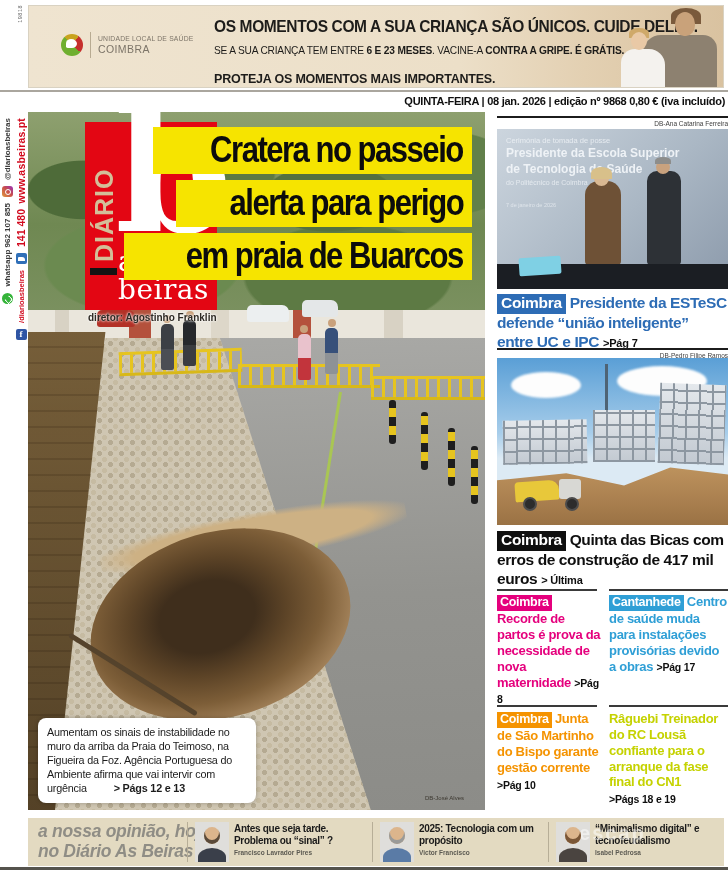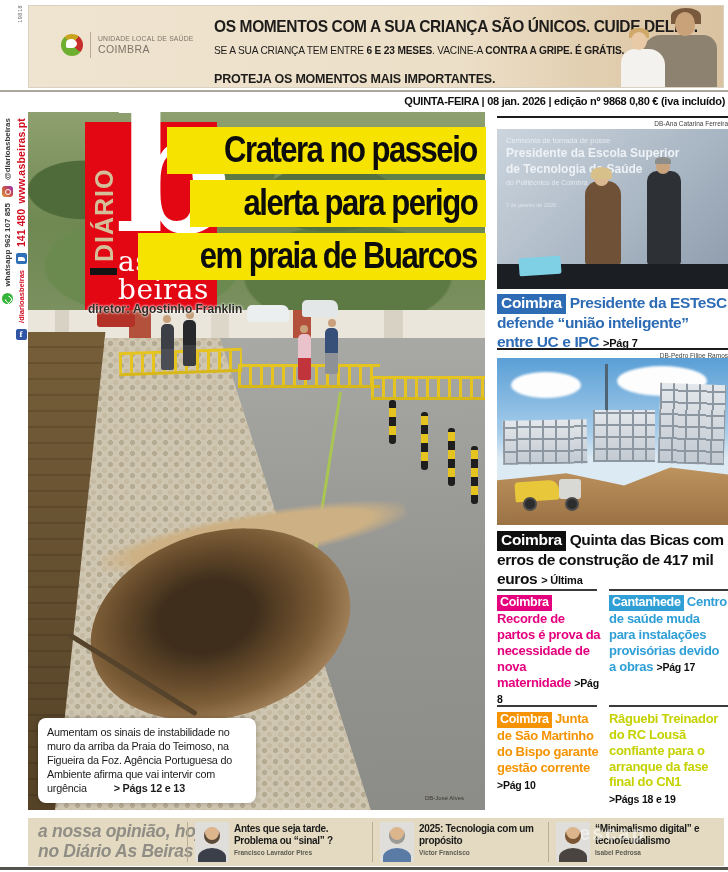--- a/index.html
+++ b/index.html
@@ -118,25 +118,25 @@
   .main-credit { left:425px; top:795px; font-size:6px; color:#3c3830; }
 
   
   .logo { left:85px; top:122px; width:132px; height:188px; background:#e30613; }
   .logo-diario { position:absolute; left:7px; top:12px; height:128px;
     writing-mode:vertical-rl; transform:rotate(180deg);
     font:bold 25px/1 "Liberation Sans",sans-serif; color:#d3bf99; letter-spacing:1px; }
   .logo-mark { position:absolute; left:5px; top:146px; width:27px; height:7px; background:#131313; }
   .logo-b { position:absolute; left:30px; top:-34px; font:bold 168px/1 "DejaVu Serif",serif; color:#fff; }
   .logo-name { position:absolute; left:33px; bottom:6px; font:28px/1 "DejaVu Serif",serif; color:#fff; letter-spacing:.5px; }
-  .director { left:88px; top:302px; font-size:12px; font-weight:bold; color:#2e2a24;
+  .director { left:88px; top:312px; font-size:10px; font-weight:bold; color:#2e2a24;
     text-shadow:0 0 3px #fff,0 0 2px #fff; }
 
   
-  .hl { position:absolute; right:242px; background:#f6e400; padding:4px 9px 6px; white-space:nowrap; }
+  .hl { position:absolute; right:256px; background:#f6e400; padding:4px 9px 6px; white-space:nowrap; }
   .hl span { display:inline-block; font-weight:900; font-size:37px; line-height:1; color:#0c0c0c;
     letter-spacing:-1.8px; transform:scaleX(.84); transform-origin:right center; }
   .hl1 { top:127px; } .hl2 { top:180px; } .hl3 { top:233px; }
 
   .lead-caption { left:38px; top:718px; width:218px; background:#fff; border-radius:8px;
     padding:7px 9px 8px; font-size:10.8px; line-height:1.3; color:#1c1c1c; letter-spacing:-.2px;
     box-shadow:0 0 4px rgba(0,0,0,.25); }
   .lead-caption b { font-weight:bold;margin-left:24px; }
 
   

